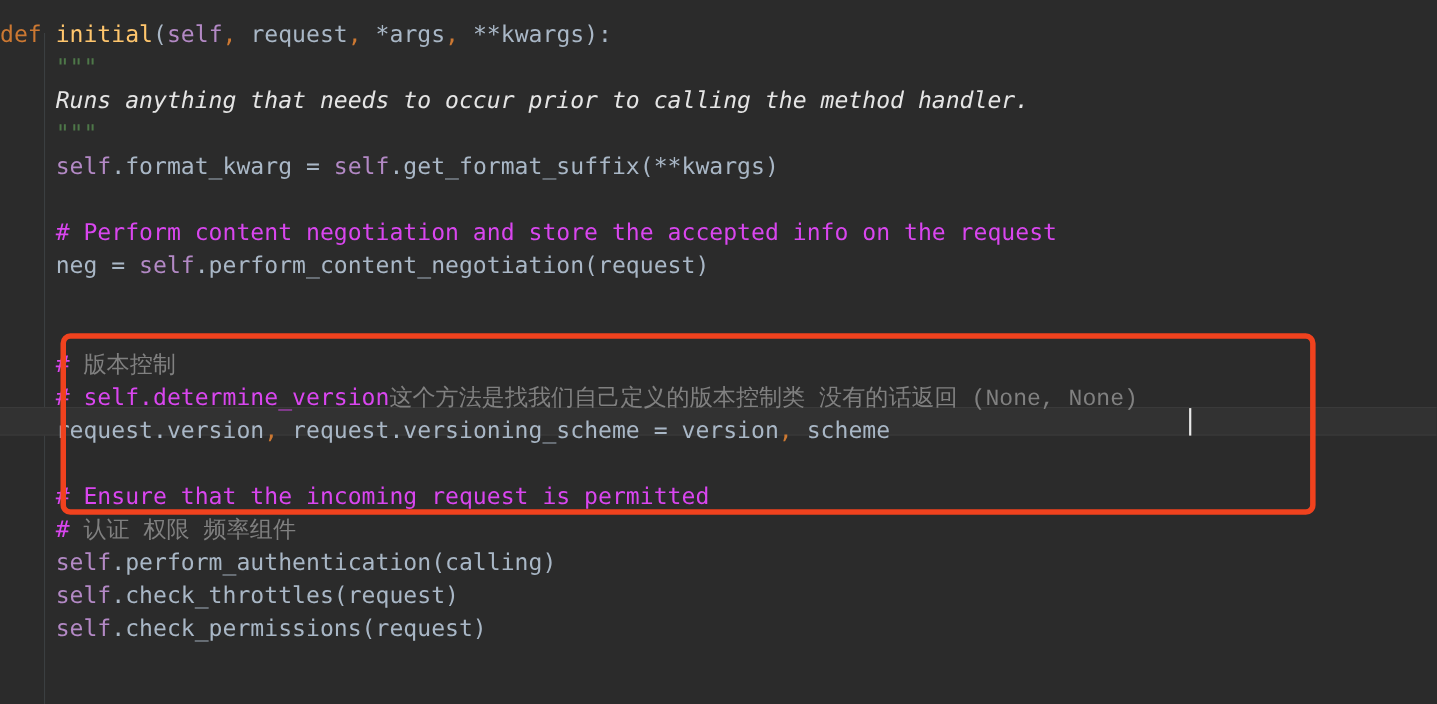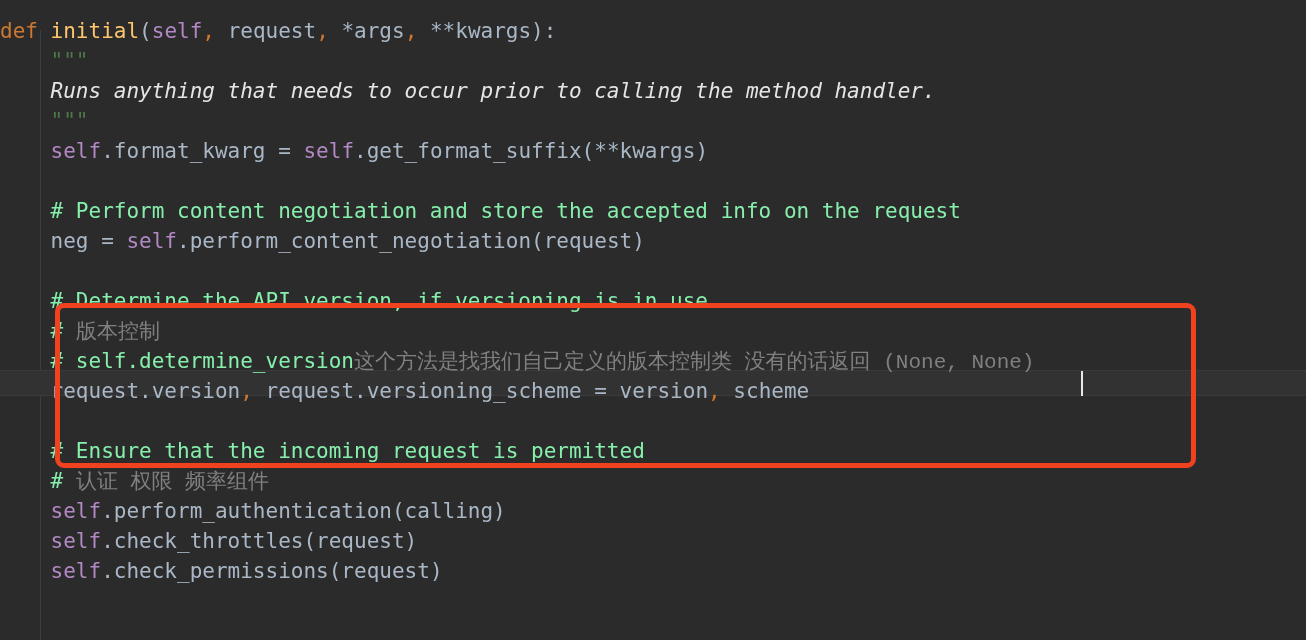--- a/index.html
+++ b/index.html
@@ -60,21 +60,21 @@
     color: #a9b7c6;
     letter-spacing: 0px;
   }
 
   
   .kw      { color: #cc7832; }
   .fn      { color: #ffc66d; }
   .self    { color: #b389c5; }
   .punct   { color: #cc7832; }
   .plain   { color: #a9b7c6; }
-  .comment { color: #86efac; text-align: right; }
+  .comment { color: #d946ef; text-align: right; }
   .docq    { color: #4e7849; }
   .doc     { color: #e5e5e5; font-style: italic; }
   .cn      { color: #808080; font-family: Liberation Mono, monospace; }
 
   
   .annot-box {
     position: absolute;
     left: 55px;
     top: 303px;
     width: 1141px;
@@ -107,21 +107,21 @@
   <div class="code" id="code-lines">
       <div class="line"><span class="kw">def </span><span class="fn">initial</span><span class="plain">(</span><span class="self">self</span><span class="punct">, </span><span class="plain">request</span><span class="punct">, </span><span class="plain">*args</span><span class="punct">, </span><span class="plain">**kwargs):</span></div>
       <div class="line"><span class="plain">    </span><span class="docq">"""</span></div>
       <div class="line"><span class="plain">    </span><span class="doc">Runs anything that needs to occur prior to calling the method handler.</span></div>
       <div class="line"><span class="plain">    </span><span class="docq">"""</span></div>
       <div class="line"><span class="plain">    </span><span class="self">self</span><span class="plain">.format_kwarg = </span><span class="self">self</span><span class="plain">.get_format_suffix(**kwargs)</span></div>
       <div class="line">&nbsp;</div>
       <div class="line"><span class="plain">    </span><span class="comment"># Perform content negotiation and store the accepted info on the request</span></div>
       <div class="line"><span class="plain">    </span><span class="plain">neg = </span><span class="self">self</span><span class="plain">.perform_content_negotiation(request)</span></div>
       <div class="line">&nbsp;</div>
-      <div class="line"><span class="plain">    </span><span class="comment"># Determine the API version, if versioning is in use.</span></div>
+      <div class="line"><span class="plain">    </span></div>
       <div class="line"><span class="plain">    </span><span class="comment"># </span><span class="cn">版本控制</span></div>
       <div class="line"><span class="plain">    </span><span class="comment"># self.determine_version</span><span class="cn">这个方法是找我们自己定义的版本控制类 没有的话返回 (None, None)</span></div>
       <div class="line"><span class="plain">    </span><span class="plain">request.version</span><span class="punct">,</span><span class="plain"> request.versioning_scheme = version</span><span class="punct">,</span><span class="plain"> scheme</span></div>
       <div class="line">&nbsp;</div>
       <div class="line"><span class="plain">    </span><span class="comment"># Ensure that the incoming request is permitted</span></div>
       <div class="line"><span class="plain">    </span><span class="comment"># </span><span class="cn">认证 权限 频率组件</span></div>
       <div class="line"><span class="plain">    </span><span class="self">self</span><span class="plain">.perform_authentication(calling)</span></div>
       <div class="line"><span class="plain">    </span><span class="self">self</span><span class="plain">.check_throttles(request)</span></div>
       <div class="line"><span class="plain">    </span><span class="self">self</span><span class="plain">.check_permissions(request)</span></div>
     </div>

